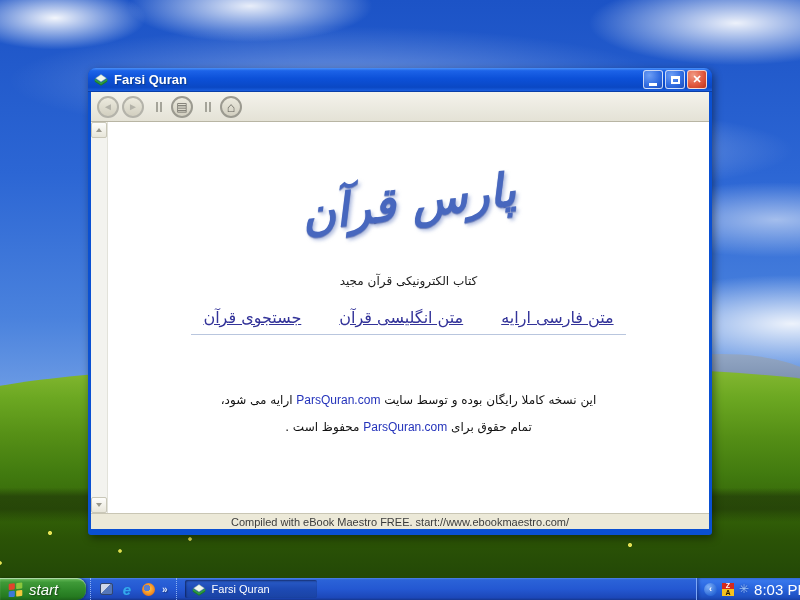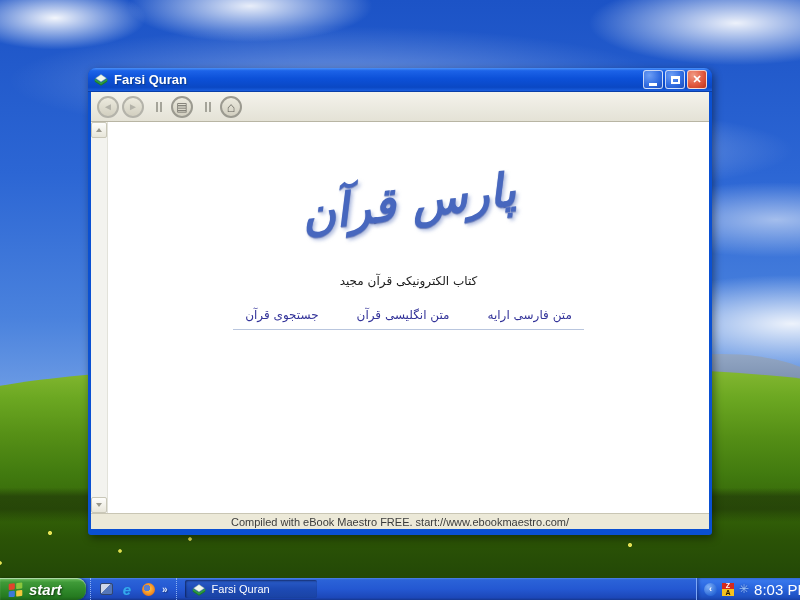--- a/index.html
+++ b/index.html
@@ -77,36 +77,36 @@
   .sb-down::before { content:""; border-left:3px solid transparent; border-right:3px solid transparent;
     border-top:4px solid #9a988c; display:block; }
 
   .page { flex:1; display:flex; flex-direction:column; align-items:center; font-family:"DejaVu Sans",sans-serif; }
   .logo { margin-top:26px; height:108px; display:flex; align-items:center; justify-content:center; }
   .logo span { display:inline-block; transform:rotate(-7deg); font-size:46px; font-weight:bold; font-style:italic;
     color:#4767be; letter-spacing:1px; text-shadow:0 1px 1px rgba(45,70,150,.55), 2px 3px 4px rgba(130,150,205,.6); }
   .subtitle { margin-top:18px; font-size:12px; color:#1a1a1a; }
   .navlinks { margin-top:20px; direction:rtl; display:flex; gap:38px; padding:0 12px 7px 12px;
     border-bottom:1px solid #b9c6de; }
-  .navlinks a { font-size:12px; color:#333399; cursor:pointer; white-space:nowrap; }
+  .navlinks a { font-size:16px; color:#333399; text-decoration:underline; cursor:pointer; white-space:nowrap; }
   .about { margin-top:52px; direction:rtl; text-align:center; font-size:12px; color:#111; line-height:27px; }
   .about a { color:#2433bb; text-decoration:none; cursor:pointer; font-family:"Liberation Sans",sans-serif; }
 
   .statusbar { height:16px; flex:none; background:#ece9d8; border-top:1px solid #c9c6b4;
     display:flex; align-items:center; justify-content:center; }
   .statusbar span { font-size:11px; color:#3c3c3c; font-family:"Liberation Sans",sans-serif; }
 
   
   .taskbar { position:absolute; left:0; bottom:0; width:800px; height:22px;
     background:linear-gradient(180deg,#4f83e8 0%,#2b63d8 8%,#2458d2 50%,#1c47b8 90%,#15368f 100%); display:flex; }
   .start-btn { width:86px; height:22px; border-radius:0 9px 9px 0; display:flex; align-items:center;
     padding-left:7px; gap:5px; cursor:pointer;
     background:linear-gradient(180deg,#6cbf5e 0%,#3f9a38 20%,#2f892a 55%,#257a20 85%,#1d6419 100%);
     box-shadow:inset 0 1px 1px rgba(255,255,255,.5), 1px 0 3px rgba(0,0,0,.4); }
-  .start-label { color:#fff; font-size:15px; font-weight:bold; font-style:italic;
+  .start-label { color:#fff; font-size:15px; font-weight:normal; font-style:italic;
     text-shadow:1px 1px 2px rgba(0,0,0,.55); }
   .quick-launch { display:flex; align-items:center; gap:7px; padding:0 8px; margin-left:4px;
     border-left:1px dotted #8fb2f2; border-right:1px dotted #8fb2f2; }
   .ql-icon { width:14px; height:14px; display:flex; align-items:center; justify-content:center; cursor:pointer; }
   .app-ico { width:13px; height:12px; border-radius:2px;
     background:linear-gradient(135deg,#cfd8e8 0 45%,#5577b8 45% 100%); border:1px solid #33466e; }
   .ie-ico { color:#35a8f0; font-size:15px; font-weight:bold; font-style:italic; line-height:1;
     text-shadow:0 0 1px #1a74c0; }
   .ff-ico { width:13px; height:13px; border-radius:50%;
     background:radial-gradient(circle at 38% 38%, #5b7fd0 0 28%, rgba(0,0,0,0) 30%),
@@ -199,20 +199,22 @@
         </div>
         <div class="subtitle">کتاب الکترونیکی قرآن مجید</div>
 
         <div class="navlinks">
           <a>متن فارسی ارایه</a>
           <a>متن انگلیسی قرآن</a>
           <a>جستجوی قرآن</a>
         </div>
 
         <div class="about">
+          <div><span>این نسخه کاملا رایگان بوده و توسط سایت </span><a>ParsQuran.com</a><span> ارایه می شود،</span></div>
+          <div><span>تمام حقوق برای </span><a>ParsQuran.com</a><span> محفوظ است .</span></div>
         </div>
       </div>
     </div>
 
     <div class="statusbar">
       <span>Compiled with eBook Maestro FREE. start://www.ebookmaestro.com/</span>
     </div>
   </div>
 </div>
 

